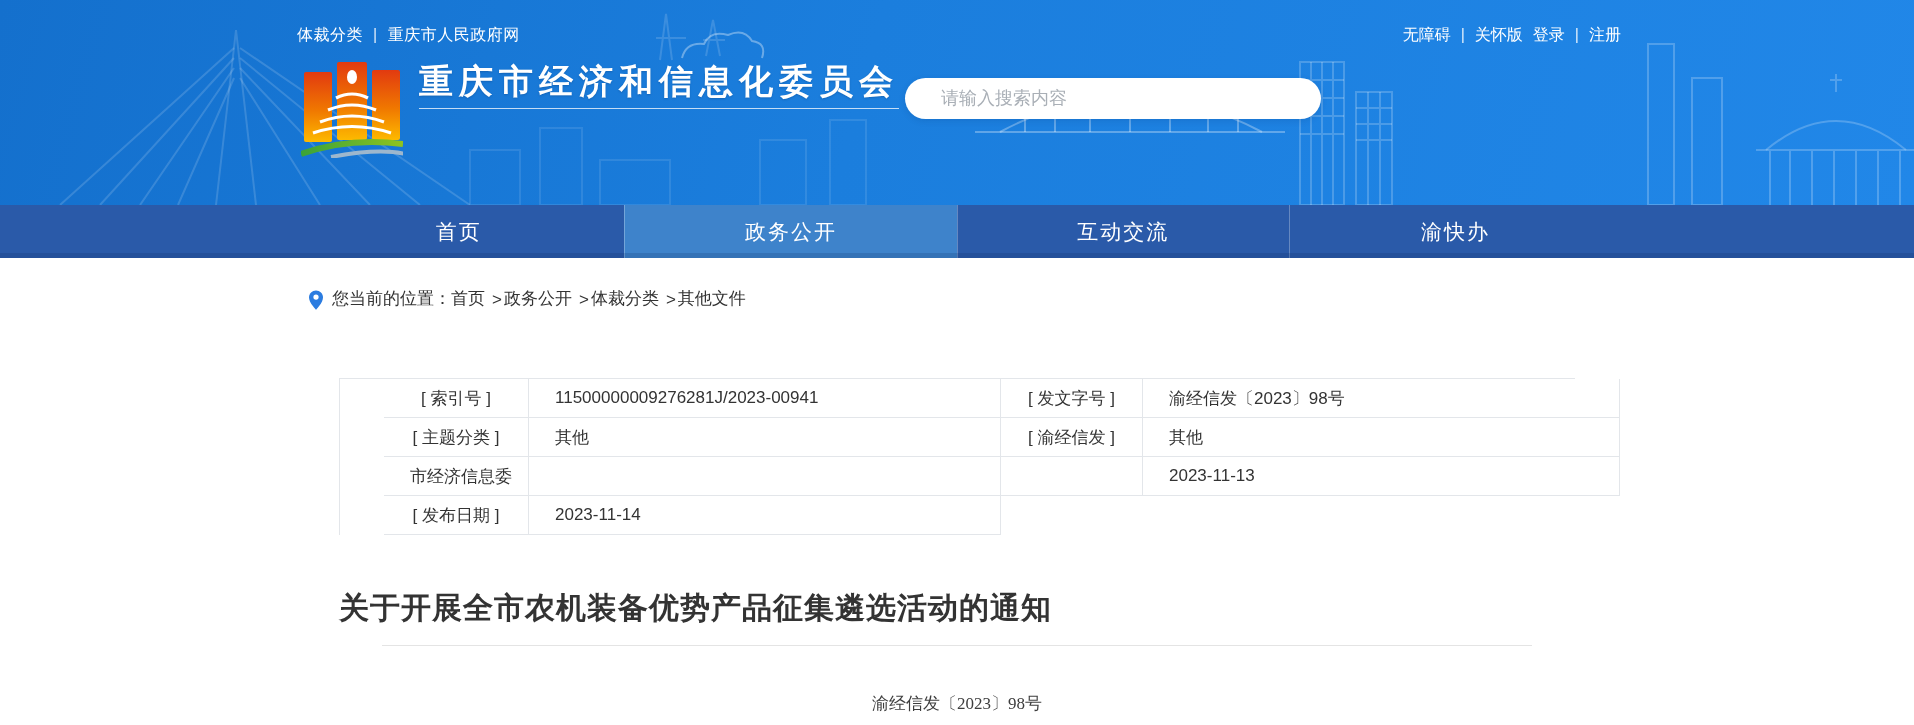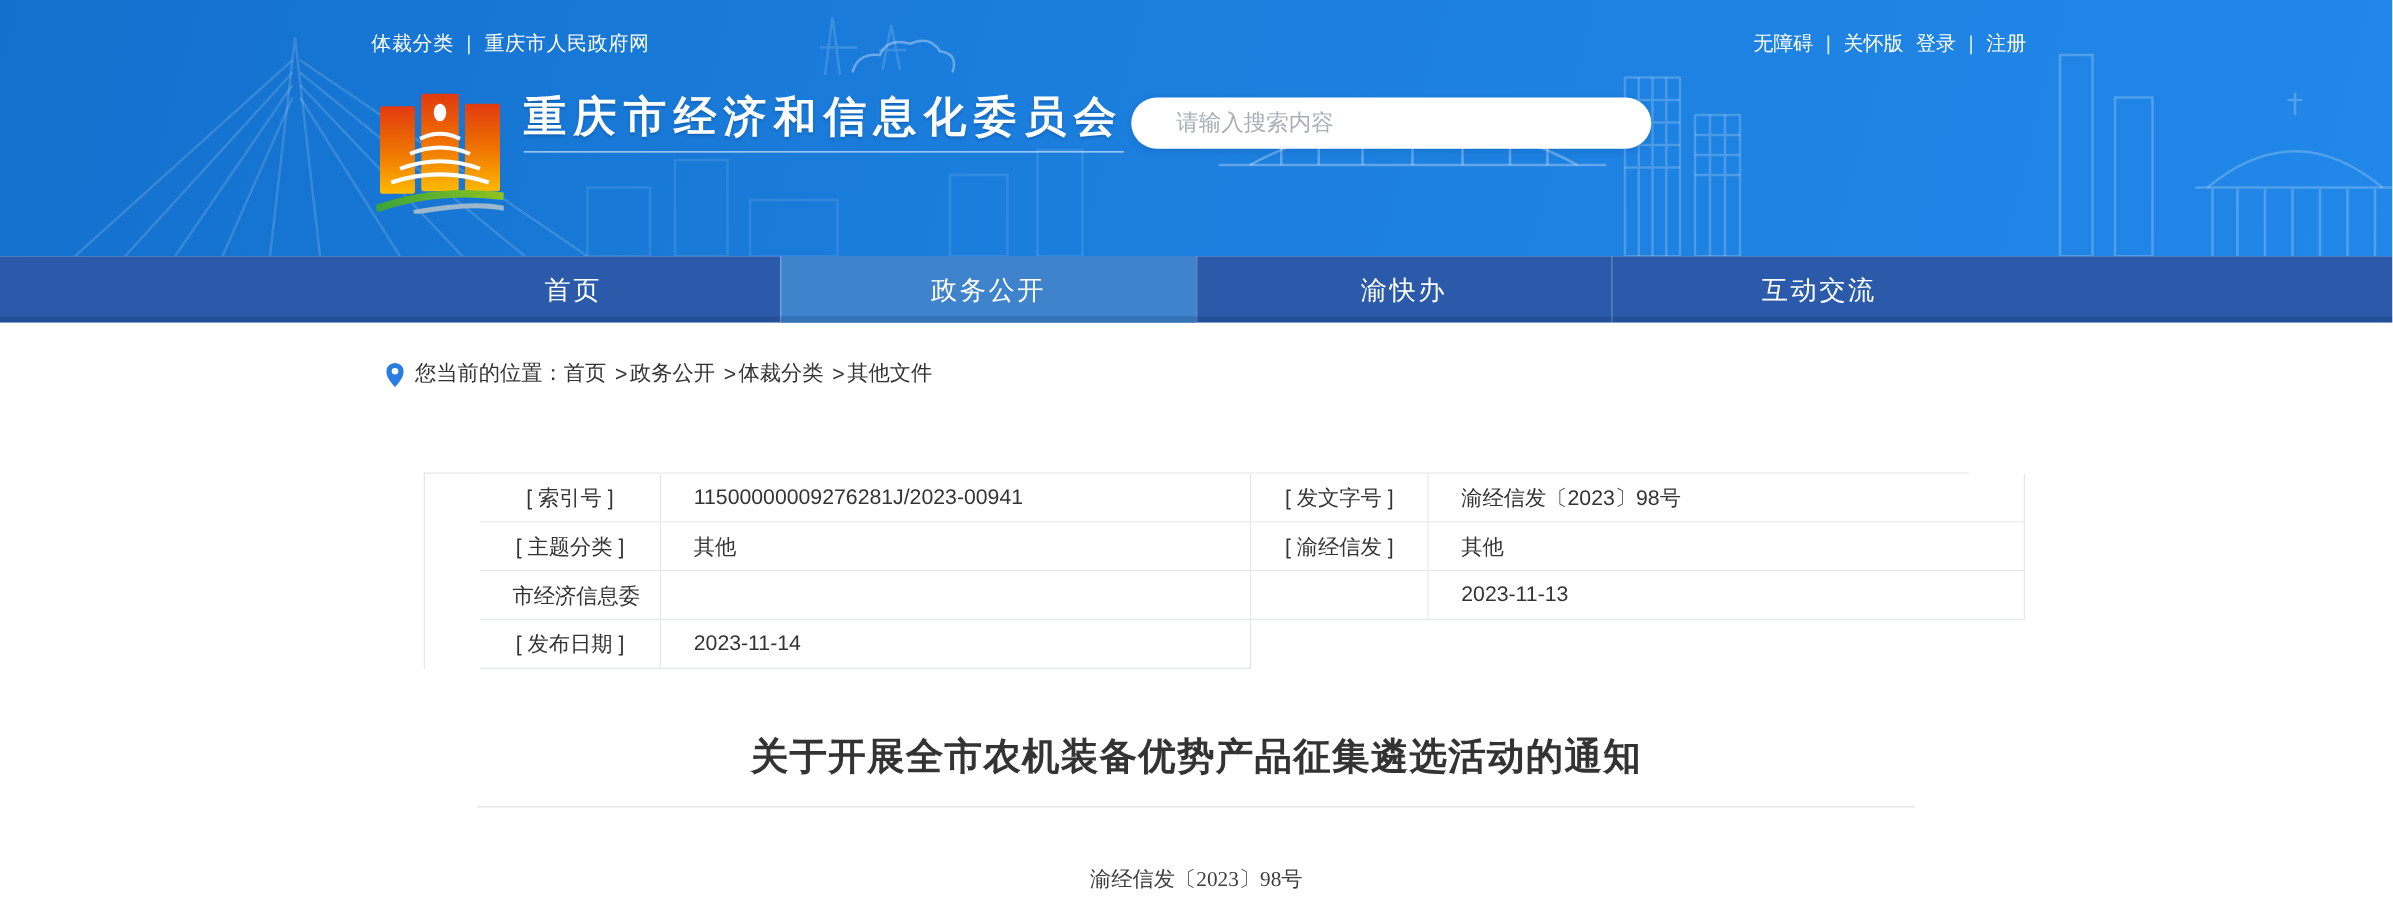--- a/index.html
+++ b/index.html
@@ -28,21 +28,21 @@
     color: #fff; font-size: 16px; letter-spacing: .5px;
   }
   .top-links-right {
     position: absolute; top: 25px; right: 0;
     color: #fff; font-size: 16px;
   }
   .top-links-left a, .top-links-right a { color:#fff; text-decoration:none; cursor:pointer; }
   .pipe { margin: 0 10px; opacity: .85; }
   .gap { margin-left: 10px; }
   .logo-row {
-    position: absolute; top: 68px; left: 8px;
+    position: absolute; top: 55px; left: 8px;
     display: flex; align-items: flex-start;
   }
   .emblem { width: 102px; height: 97px; margin-right: 16px; margin-top: 6px; }
   .site-titles { padding-top: 6px; }
   .site-title {
     color: #fff; font-size: 34px; font-weight: bold;
     letter-spacing: 6px; line-height: 40px;
     text-shadow: 0 1px 2px rgba(0,40,90,.25);
     padding-bottom: 7px;
     border-bottom: 1px solid rgba(255,255,255,.75);
@@ -104,23 +104,23 @@
   .meta-cell {
     height: 39px; display: flex; align-items: center;
     border-right: 1px solid #e3e6ea; border-bottom: 1px solid #e3e6ea;
     color: #333; background: #fff;
   }
   .meta-label { justify-content: center; }
   .meta-value { padding-left: 26px; }
   
   .article-title {
     margin-top: 52px;
-    text-align: center;
+    text-align: left;
     font-size: 30px; font-weight: bold; color: #333;
-    letter-spacing: 1px; line-height: 42px; font-family: Liberation Mono, monospace;
+    letter-spacing: 1px; line-height: 42px;
   }
   .article-divider {
     width: 1150px; margin: 16px auto 0;
     border: none; border-top: 1px solid #e4e4e4; height: 0;
   }
   .doc-number {
     margin-top: 46px;
     text-align: center;
     font-family: "Liberation Serif", "DejaVu Serif", serif;
     font-size: 17px; color: #3d3d3d;
@@ -220,24 +220,24 @@
 
 <div class="nav">
   <div class="nav-inner">
     <div class="nav-item">
         <span>首页</span>
       </div>
     <div class="nav-item active">
         <span>政务公开</span>
       </div>
     <div class="nav-item">
+        <span>互动交流</span>
+      </div>
+    <div class="nav-item">
         <span>渝快办</span>
-      </div>
-    <div class="nav-item">
-        <span>互动交流</span>
       </div>
   </div>
 </div>
 
 <div class="breadcrumb-row">
   <svg class="pin-icon" viewBox="0 0 16 22">
     <path d="M8,0 C3.6,0 0,3.6 0,8 c0,6 8,14 8,14 s8,-8 8,-14 C16,3.6 12.4,0 8,0 z" fill="#2b7ce0"></path>
     <circle cx="8" cy="7.6" r="3" fill="#fff"></circle>
   </svg>
   <span>您当前的位置：</span>

